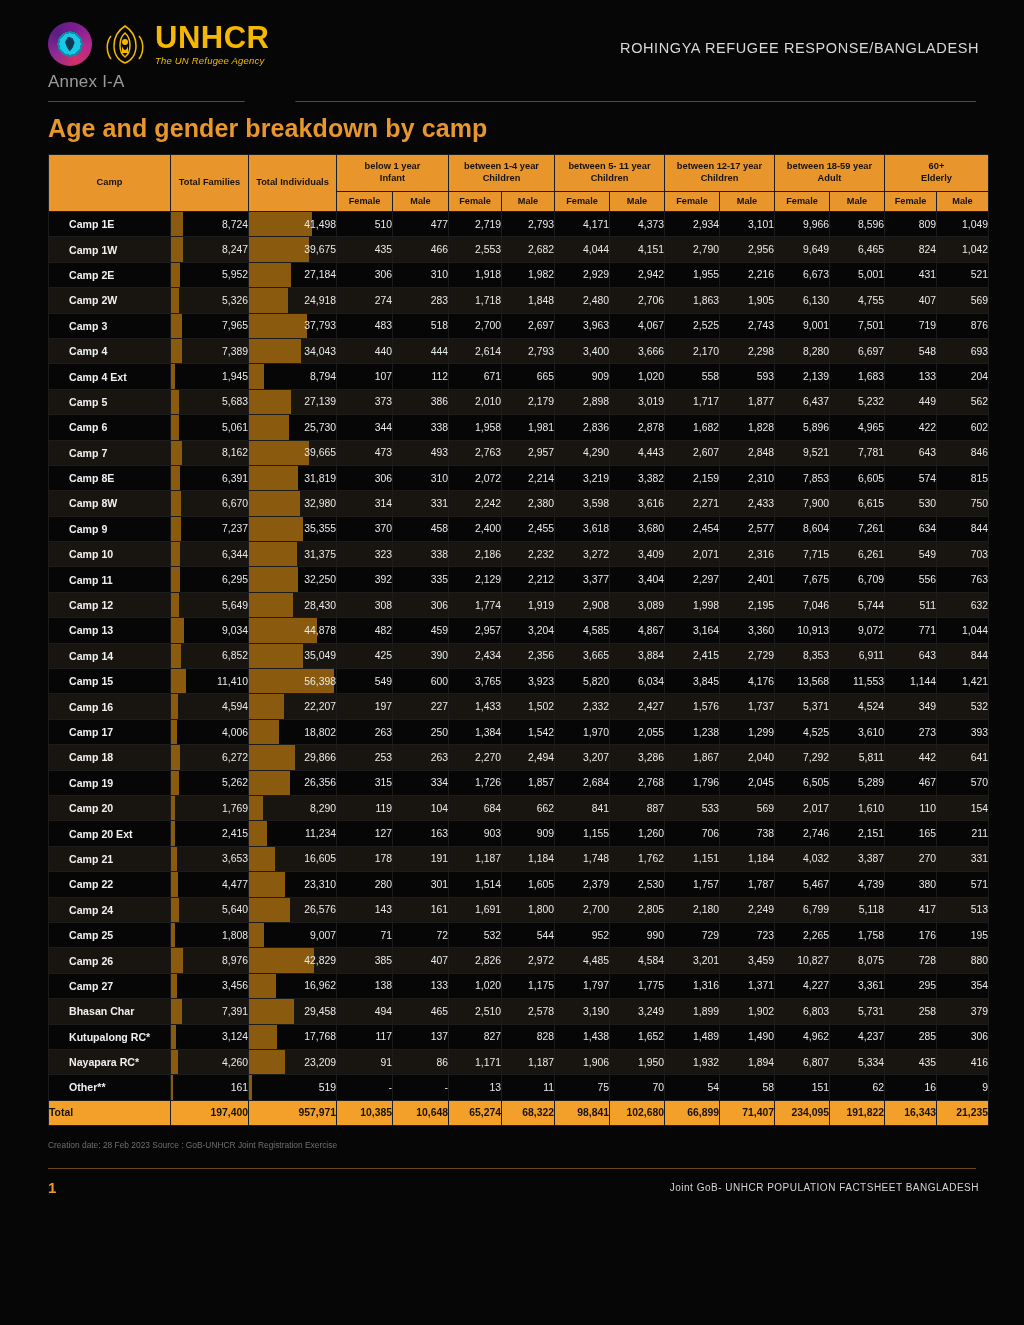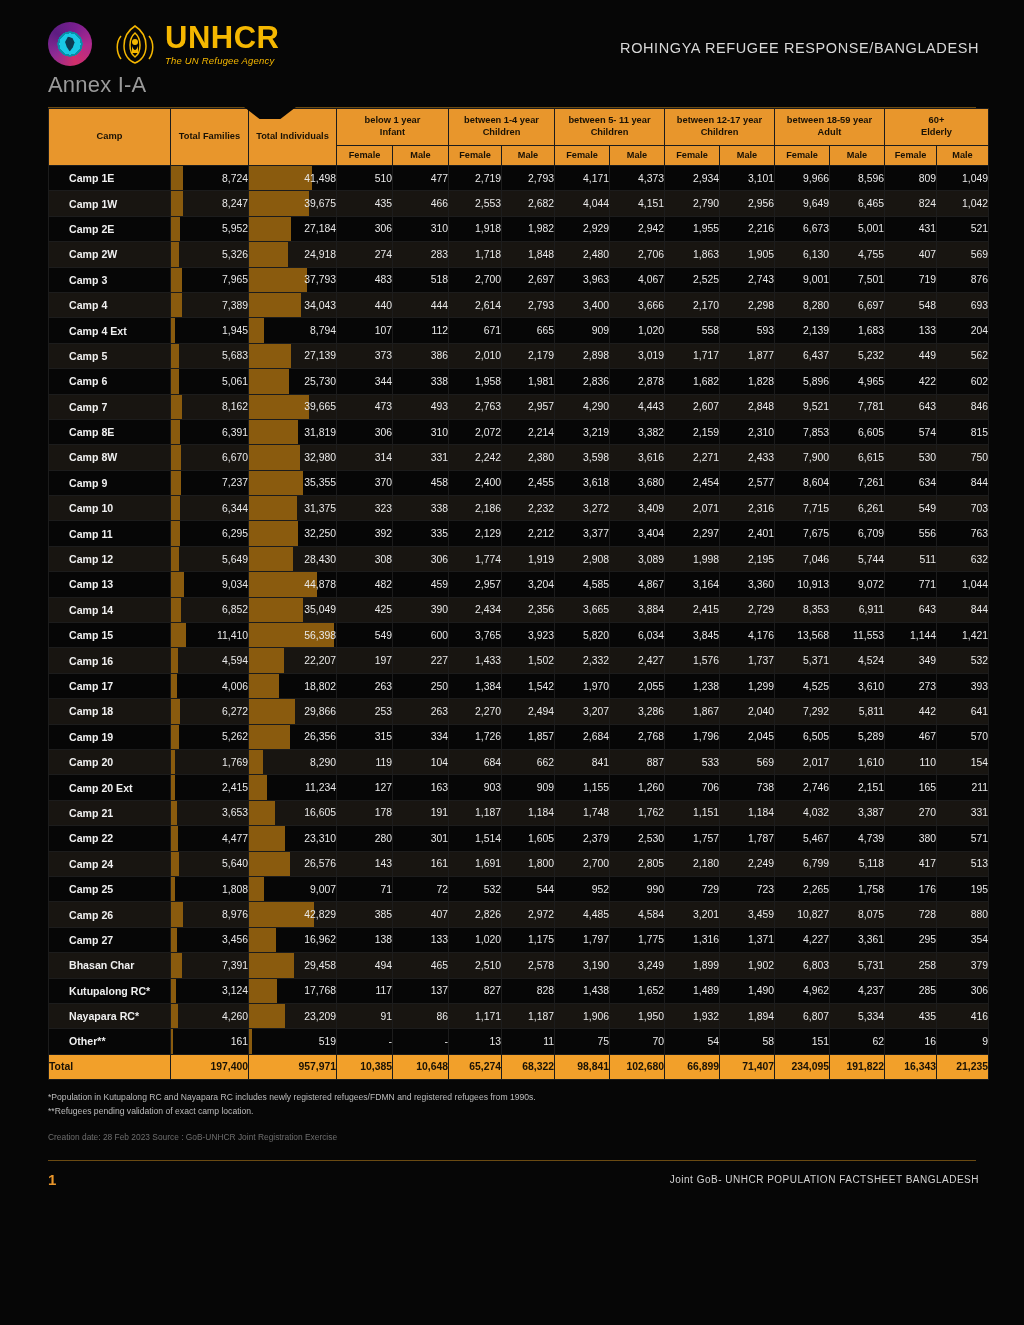--- a/index.html
+++ b/index.html
@@ -16,21 +16,21 @@
     background: #060606;
     padding: 0;
   }
 
   
   .topbar {
     display: flex; align-items: flex-start;
     justify-content: space-between;
     padding: 22px 45px 0 48px;
   }
-  .brand { display: flex; align-items: flex-end; gap: 22px; }
+  .brand { display: flex; align-items: flex-end; gap: 12px; }
   .gov-seal {
     width: 44px; height: 44px; border-radius: 50%;
     background:
       radial-gradient(circle at 50% 50%, #19c8e6 0 34%, #0a8ea8 34% 40%, rgba(0,0,0,0) 41%),
       conic-gradient(from 20deg, #7a1f8f, #b02a8f, #d12f6a, #8e2b95, #5d1d82, #7a1f8f);
     position: relative;
     flex: none;
   }
   .gov-seal::after {
     content: "";
@@ -50,21 +50,21 @@
   .unhcr-tag {
     font-size: 9.5px; color: #F5B700; font-style: italic;
     margin-top: 3px; letter-spacing: .2px;
   }
   .response-title {
     color: #d8d8d8; font-size: 14.5px; letter-spacing: .6px;
     margin-top: 18px; white-space: nowrap;
   }
 
   .annex {
-    color: #9a9a9a; font-size: 22px;
+    color: #9a9a9a; font-size: 17px;
     padding: 6px 0 0 48px; letter-spacing: .2px;
   }
   .rule {
     margin: 9px 48px 0 48px;
     border-top: 1.5px solid #6a4a12;
     position: relative;
   }
   .rule::after {
     content: "";
     position: absolute; left: 196px; top: -1px;
@@ -188,20 +188,21 @@
           <div class="unhcr-name">UNHCR</div>
           <div class="unhcr-tag">The UN Refugee Agency</div>
         </div>
       </div>
     </div>
     <div class="response-title">ROHINGYA REFUGEE RESPONSE/BANGLADESH</div>
   </div>
 
   <div class="annex">Annex I-A</div>
   <div class="rule"></div>
+  <div class="sect-title">Age and gender breakdown by camp</div>
 
   <table class="tbl">
     <thead>
       <tr>
         <th class="tall" rowspan="2" style="width:122px">Camp</th>
         <th class="tall" rowspan="2" style="width:78px">Total Families</th>
         <th class="tall" rowspan="2" style="width:88px">Total Individuals</th>
         <th class="grp" colspan="2" style="width:112px">
           <span>below 1 year</span><br>
           <span>Infant</span>
@@ -853,24 +854,20 @@
           <td>66,899</td>
           <td>71,407</td>
           <td>234,095</td>
           <td>191,822</td>
           <td>16,343</td>
           <td>21,235</td>
         </tr>
     </tfoot>
   </table>
 
-  <div class="notes">
-    <div>*Population in Kutupalong RC and Nayapara RC includes newly registered refugees/FDMN and registered refugees from 1990s.</div>
-    <div>**Refugees pending validation of exact camp location.</div>
-  </div>
   <div class="source">Creation date: 28 Feb 2023   Source : GoB-UNHCR Joint Registration Exercise</div>
 
   <div class="footrule"></div>
   <div class="footer">
     <div class="pageno">1</div>
     <div class="footer-right">Joint GoB- UNHCR   POPULATION FACTSHEET   BANGLADESH</div>
   </div>
 
 </div>
 

